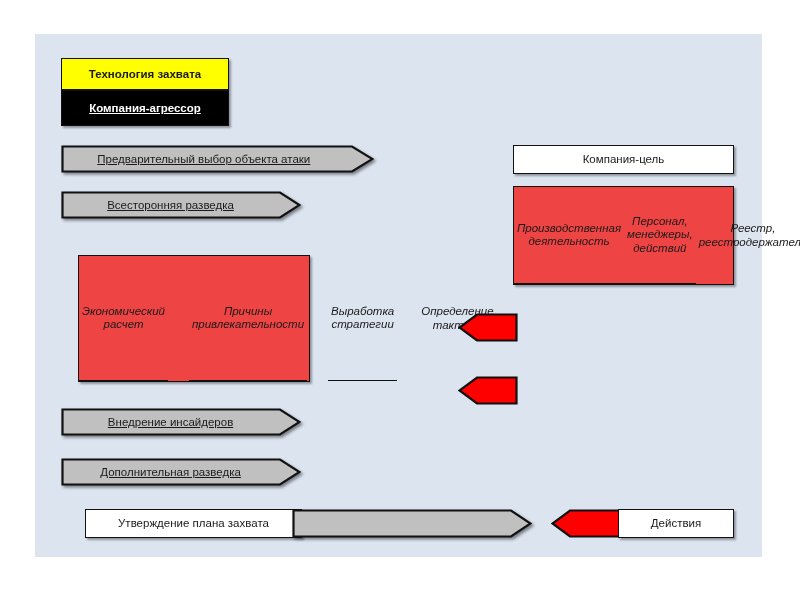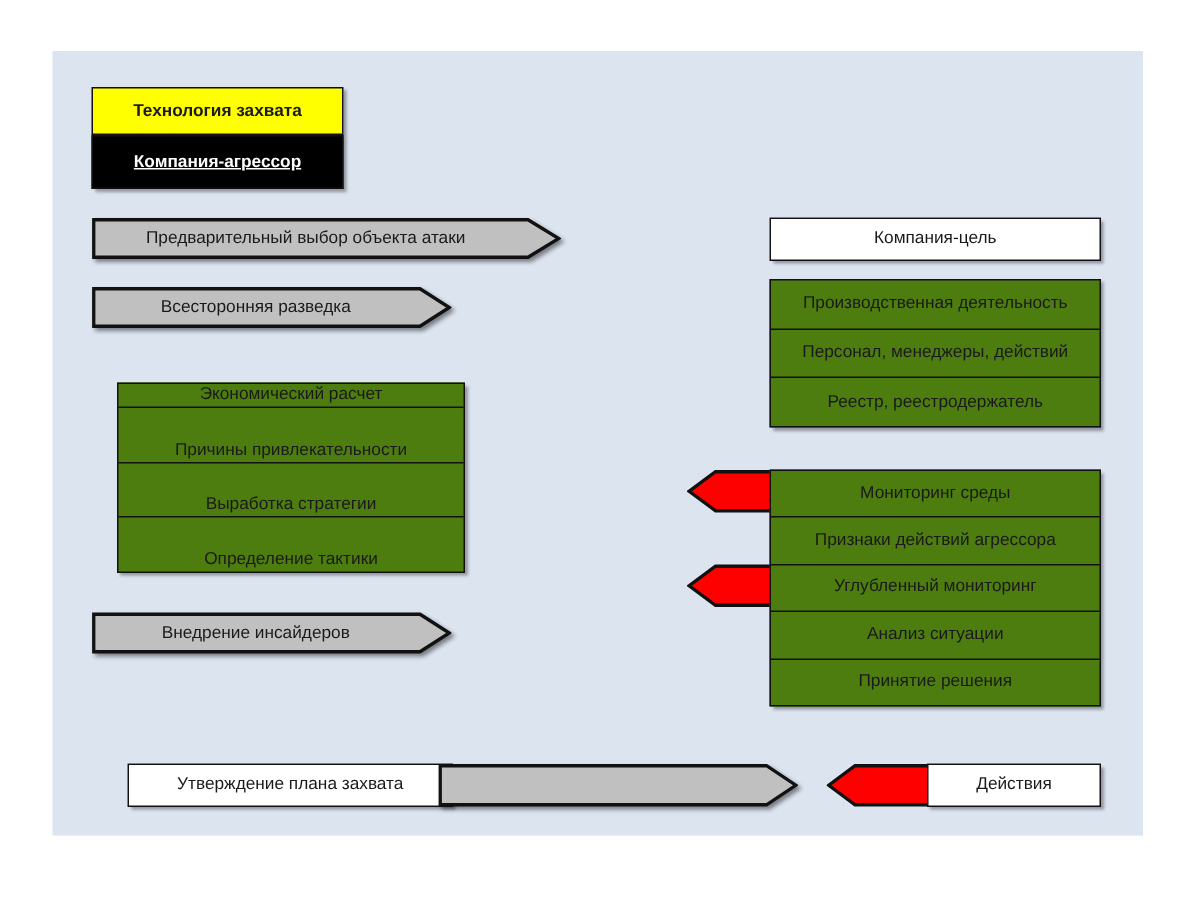--- a/index.html
+++ b/index.html
@@ -58,30 +58,30 @@
     width: 100%;
     height: 100%;
   }
   .arrow-label {
     position: relative;
     z-index: 2;
     width: 100%;
     text-align: center;
     pointer-events: none;
   }
-  .arrow-r .arrow-label { padding-right: 9%; }
+  .arrow-r .arrow-label { padding-right: 9%; text-decoration: underline; }
   
   .stack {
     position: absolute;
     box-sizing: border-box;
     border: 1.5px solid #111111;
-    background: #4d7c0f;
+    background: #ef4444;
     box-shadow: 2px 2px 2px rgba(0,0,0,0.35);
     display: flex;
-    flex-direction: column;
+    font-style: italic;
   }
   .stack .cell {
     flex: 1 1 auto;
     display: flex;
     align-items: center;
     justify-content: center;
     text-align: center;
     font-size: 11.5px;
     color: #1a1a1a;
     line-height: 1.14;
@@ -125,20 +125,26 @@
     <div class="cell">Определение тактики</div>
   </div>
 
   <div class="node arrow-r" style="left:26px; top:374px; width:240px; height:28px;">
     <svg class="arrow-svg" viewBox="0 0 240 28" preserveAspectRatio="none">
       <polygon points="1.5,1.5 219,1.5 238.5,14 219,26.5 1.5,26.5" fill="#c0c0c0" stroke="#111111" stroke-width="2.2"></polygon>
     </svg>
     <span class="arrow-label">Внедрение инсайдеров</span>
   </div>
 
+  <div class="node arrow-r" style="left:26px; top:424px; width:240px; height:28px;">
+    <svg class="arrow-svg" viewBox="0 0 240 28" preserveAspectRatio="none">
+      <polygon points="1.5,1.5 219,1.5 238.5,14 219,26.5 1.5,26.5" fill="#c0c0c0" stroke="#111111" stroke-width="2.2"></polygon>
+    </svg>
+    <span class="arrow-label">Дополнительная разведка</span>
+  </div>
 
   <div class="node rect" style="left:26px; top:475px; width:217px; height:29px;margin-left:24px;">
     <span>Утверждение плана захвата</span>
   </div>
 
   <div class="node arrow-r" style="left:257px; top:475px; width:240px; height:29px;">
     <svg class="arrow-svg" viewBox="0 0 240 29" preserveAspectRatio="none">
       <polygon points="1.5,1.5 219,1.5 238.5,14.5 219,27.5 1.5,27.5" fill="#c0c0c0" stroke="#111111" stroke-width="2.2"></polygon>
     </svg>
   </div>
@@ -158,27 +164,20 @@
       <polygon points="58.5,1.5 19,1.5 1.5,14.5 19,27.5 58.5,27.5" fill="#ff0000" stroke="#111111" stroke-width="2.2"></polygon>
     </svg>
   </div>
 
   <div class="node arrow-l" style="left:423px; top:342px; width:60px; height:29px;">
     <svg class="arrow-svg" viewBox="0 0 60 29" preserveAspectRatio="none">
       <polygon points="58.5,1.5 19,1.5 1.5,14.5 19,27.5 58.5,27.5" fill="#ff0000" stroke="#111111" stroke-width="2.2"></polygon>
     </svg>
   </div>
 
-  <div class="stack" style="left:478px; top:279px; width:221px; height:158px;">
-    <div class="cell">Мониторинг среды</div>
-    <div class="cell">Признаки действий агрессора</div>
-    <div class="cell">Углубленный мониторинг</div>
-    <div class="cell">Анализ ситуации</div>
-    <div class="cell">Принятие решения</div>
-  </div>
 
   <div class="node arrow-l" style="left:516px; top:475px; width:70px; height:29px;">
     <svg class="arrow-svg" viewBox="0 0 70 29" preserveAspectRatio="none">
       <polygon points="69,1.5 19,1.5 1.5,14.5 19,27.5 69,27.5" fill="#ff0000" stroke="#111111" stroke-width="2.2"></polygon>
     </svg>
   </div>
 
   <div class="node rect" style="left:583px; top:475px; width:116px; height:29px;">
     <span>Действия</span>
   </div>

